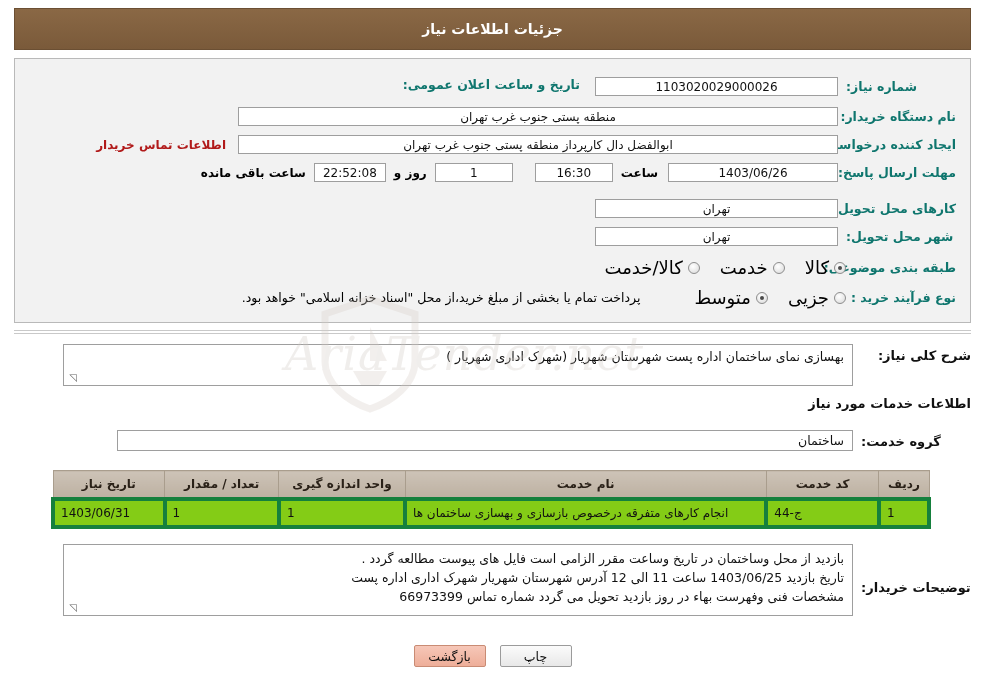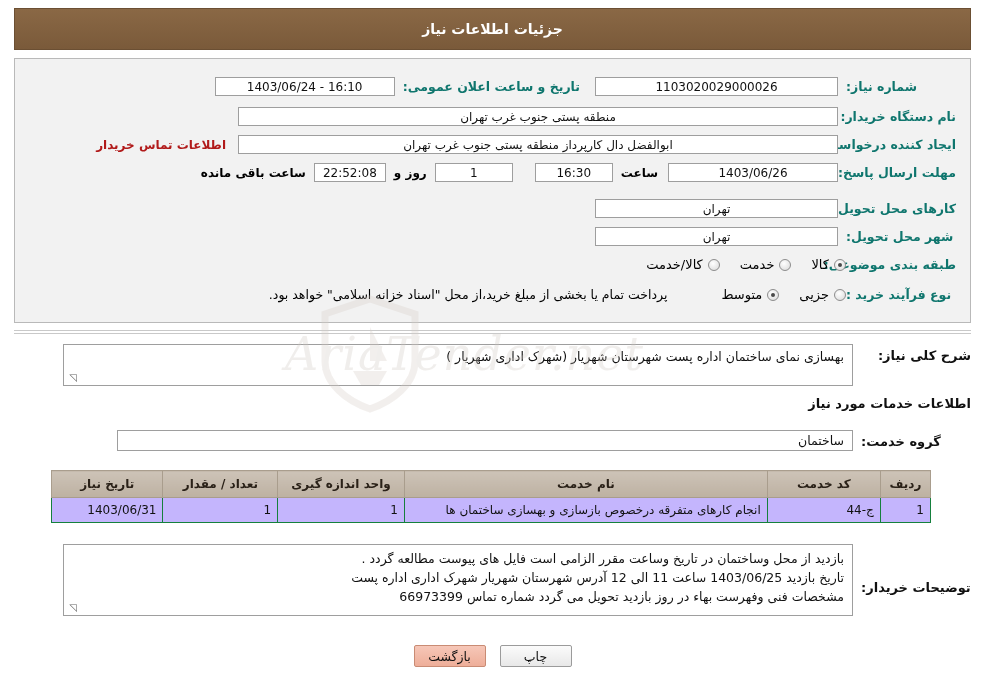--- a/index.html
+++ b/index.html
@@ -128,21 +128,21 @@
     left: 3px; top: 3px;
     width: 4px; height: 4px;
     border-radius: 50%;
     background: #4a4a4a;
   }
   .radio-item {
     display: inline-flex;
     align-items: center;
     gap: 5px;
     margin-left: 20px;
-    font-size: 13px;
+    font-size: 18px;
   }
 
   
   .sec2 {
     position: absolute;
     left: 14px;
     top: 330px;
     width: 957px;
     height: 310px;
   }
@@ -191,24 +191,24 @@
     background: #c9bfb3;
     background: linear-gradient(to bottom, #cdc3b7 0%, #bdb1a2 100%);
     border: 1px solid #a99d8d;
     color: #2a2118;
     font-weight: bold;
     height: 26px;
     text-align: center;
     padding: 0 4px;
   }
   table.needs td {
-    background: #c4b5fd;
-    border: 1px solid #15803d;
+    background: #84cc16;
+    border: 4px solid #15803d;
     height: 24px;
-    text-align: right;
+    text-align: left;
     padding: 0 6px;
     color: #111;
   }
 
   
   .btn {
     height: 22px;
     min-width: 72px;
     font-size: 12.5px;
     border: 1px solid #9b9b9b;
@@ -242,21 +242,20 @@
 </div>
 
 <div class="panel">
 
   <div class="row" style="right:14px; top:18px;">
     <span class="lbl" style="width:110px; text-align:left;">شماره نیاز:</span>
     <span class="fld" style="width:243px; margin-right:8px;">1103020029000026</span>
   </div>
   <div class="row" style="right:390px; top:18px;">
     <span class="lbl" style="text-align:left;">تاریخ و ساعت اعلان عمومی:</span>
-    <span class="fld" style="width:180px; margin-right:8px;">16:10 - 1403/06/24</span>
   </div>
 
   <div class="row" style="right:14px; top:48px;">
     <span class="lbl" style="width:110px; text-align:left;">نام دستگاه خریدار:</span>
     <span class="fld rightal" style="width:600px; margin-right:8px; text-align:center;">منطقه پستی جنوب غرب تهران</span>
   </div>
 
   <div class="row" style="right:14px; top:76px;">
     <span class="lbl" style="width:110px; text-align:left;">ایجاد کننده درخواست:</span>
     <span class="fld rightal" style="width:600px; margin-right:8px;">ابوالفضل  دال  کارپرداز منطقه پستی جنوب غرب تهران</span>
@@ -294,21 +293,21 @@
       <span class="radio"></span>
       <span>خدمت</span>
     </span>
     <span class="radio-item">
       <span class="radio"></span>
       <span>کالا/خدمت</span>
     </span>
   </div>
 
   <div class="row" style="right:14px; top:228px;">
-    <span class="lbl" style="width:110px; text-align:left;">نوع فرآیند خرید :</span>
+    <span class="lbl" style="width:110px; text-align:right;">نوع فرآیند خرید :</span>
     <span class="radio-item">
       <span class="radio"></span>
       <span>جزیی</span>
     </span>
     <span class="radio-item">
       <span class="radio checked"></span>
       <span>متوسط</span>
     </span>
     <span style="margin-right:34px; font-size:12.5px;">پرداخت تمام یا بخشی از مبلغ خرید،از محل "اسناد خزانه اسلامی" خواهد بود.</span>
   </div>

